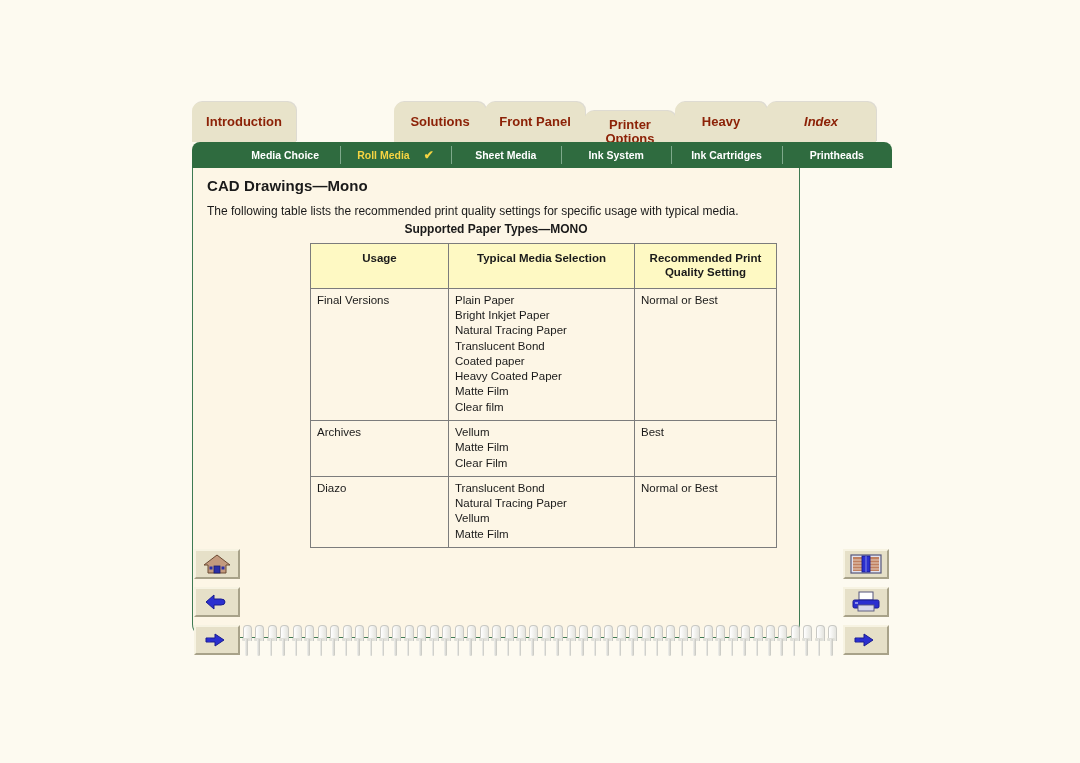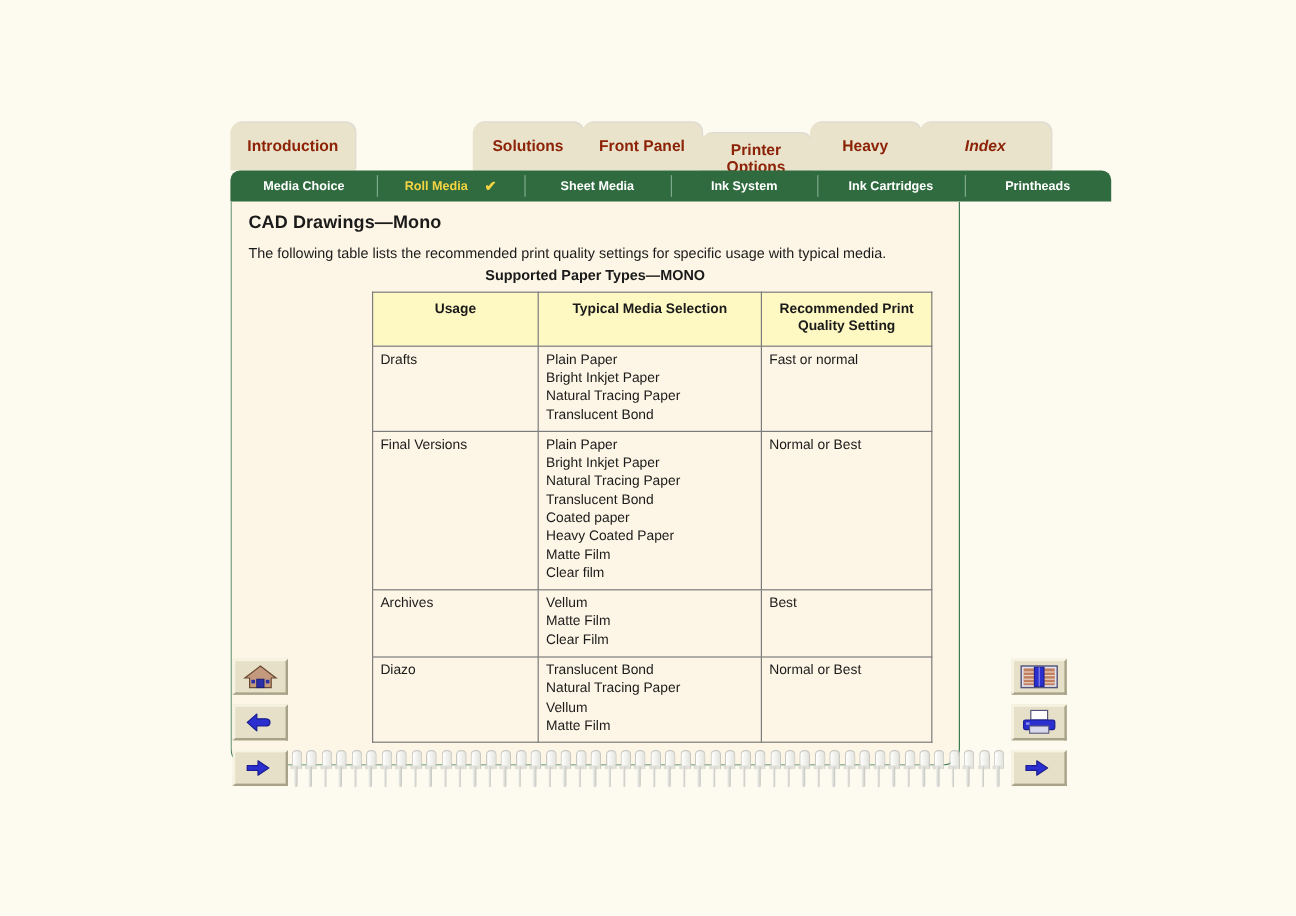--- a/index.html
+++ b/index.html
@@ -77,27 +77,28 @@
   }
   .mtab.active::after {
     height: 44px;
   }
 
   
   #subbar {
     position: absolute;
     left: 192px;
     top: 142px;
-    width: 734px;
+    width: 662px;
     height: 26px;
     background: #2f6b3f;
     border-radius: 8px 8px 0 0;
     display: flex;
     align-items: stretch;
     z-index: 25;
+    padding-left: 38px;
   }
   .stab {
     flex: 1 1 0;
     display: flex;
     align-items: center;
     justify-content: center;
     color: #ffffff;
     font-size: 10.5px;
     font-weight: bold;
     position: relative;
@@ -335,30 +336,20 @@
             <span>Typical Media Selection</span>
           </th>
           <th>
             <span style="display:block">Recommended Print</span>
             <span style="display:block">Quality Setting</span>
           </th>
         </tr>
       </thead>
       <tbody>
 
-        <tr>
-          <td>Drafts</td>
-          <td class="media">
-            <span>Plain Paper</span>
-            <span>Bright Inkjet Paper</span>
-            <span>Natural Tracing Paper</span>
-            <span>Translucent Bond</span>
-          </td>
-          <td>Fast or normal</td>
-        </tr>
 
         <tr>
           <td>Final Versions</td>
           <td class="media">
             <span>Plain Paper</span>
             <span>Bright Inkjet Paper</span>
             <span>Natural Tracing Paper</span>
             <span>Translucent Bond</span>
             <span>Coated paper</span>
             <span>Heavy Coated Paper</span>

